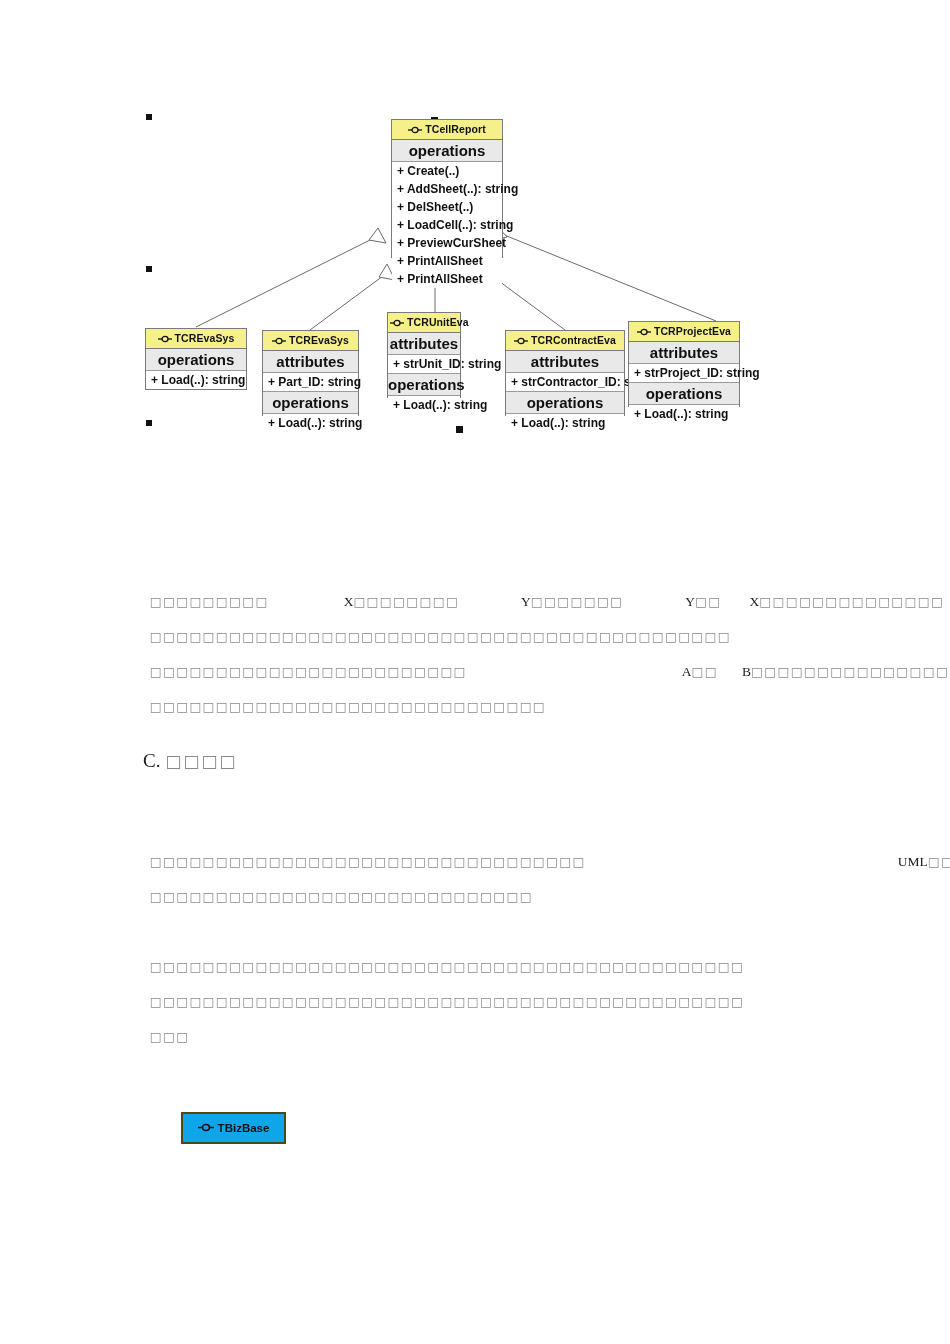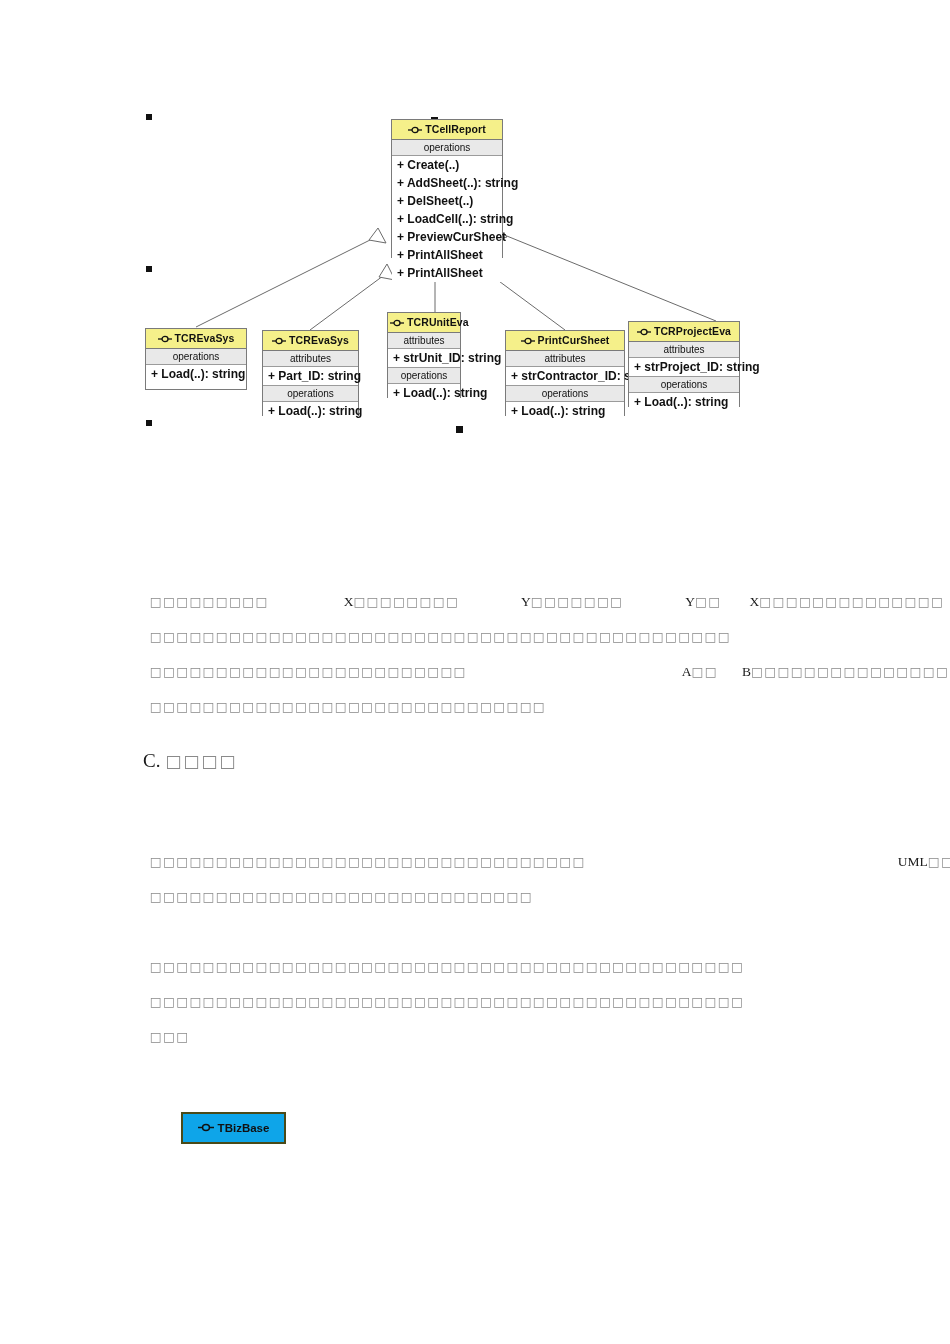--- a/index.html
+++ b/index.html
@@ -13,22 +13,22 @@
 
   
   .uml-box{position:absolute;background:#ffffff;border:1px solid #7a7a7a;
            box-sizing:border-box;}
   .uml-title{background:#f5f08a;border-bottom:1px solid #7a7a7a;
              text-align:center;font-weight:bold;font-size:10.5px;
              color:#111;padding:3px 2px 3px 2px;white-space:nowrap;
              letter-spacing:.1px;}
   .uml-title .ifc{display:inline-block;vertical-align:middle;margin-right:3px;}
   .sect-head{background:#e9e9e9;border-bottom:1px solid #9b9b9b;
-             border-top:1px solid #9b9b9b;text-align:center;font-weight:normal;
-             font-size:10px;padding:2px 0 2px 0;color:#111;}
+             border-top:1px solid #9b9b9b;text-align:center;font-weight:bold;
+             font-size:15px;padding:2px 0 2px 0;color:#111;}
   .sect-head.first{border-top:none;}
   .uml-row{font-size:12px;padding:1.5px 4px 1.5px 5px;color:#111;
            white-space:nowrap;line-height:1.25;font-weight:bold;}
   .uml-body{background:#fff;}
 
   
   .plain-box{position:absolute;background:#0ea5e9;border:2px solid #4a4a18;
              box-sizing:border-box;display:flex;align-items:center;
              justify-content:center;font-weight:bold;font-size:11.5px;color:#111;}
 
@@ -152,21 +152,21 @@
 </div>
 
 <div class="uml-box" style="left:505px;top:330px;width:120px;height:86px;">
   <div class="uml-title">
     <span class="ifc">
       <svg width="14" height="8" viewBox="0 0 14 8">
         <line x1="0" y1="4" x2="4" y2="4" stroke="#111" stroke-width="1.3"></line>
         <ellipse cx="7" cy="4" rx="3" ry="2.6" fill="none" stroke="#111" stroke-width="1.3"></ellipse>
         <line x1="10" y1="4" x2="14" y2="4" stroke="#111" stroke-width="1.3"></line>
       </svg>
-    </span><span>PrintCurSheet</span>
+    </span><span>TCRContractEva</span>
   </div>
   <div class="uml-body">
     <div class="sect-head first">attributes</div>
     <div class="uml-row">+ strContractor_ID: string</div>
     <div class="sect-head">operations</div>
     <div class="uml-row">+ Load(..): string</div>
   </div>
 </div>
 
 <div class="uml-box" style="left:628px;top:321px;width:112px;height:86px;">

